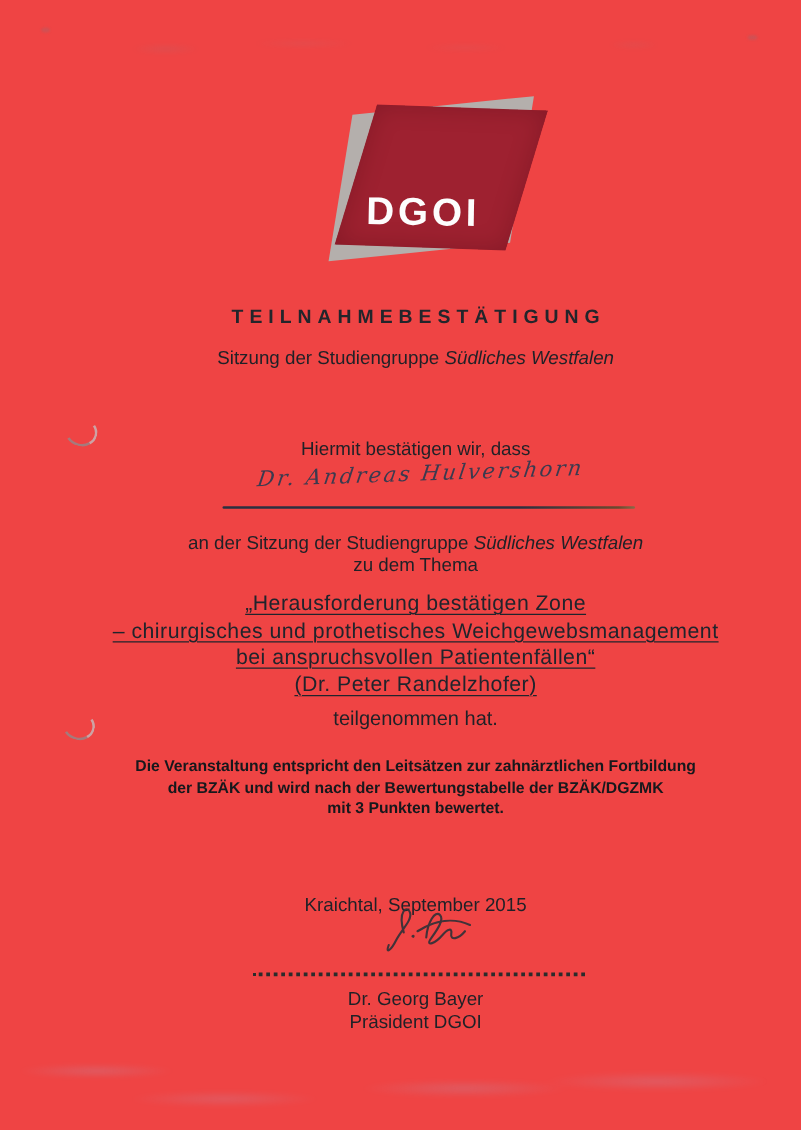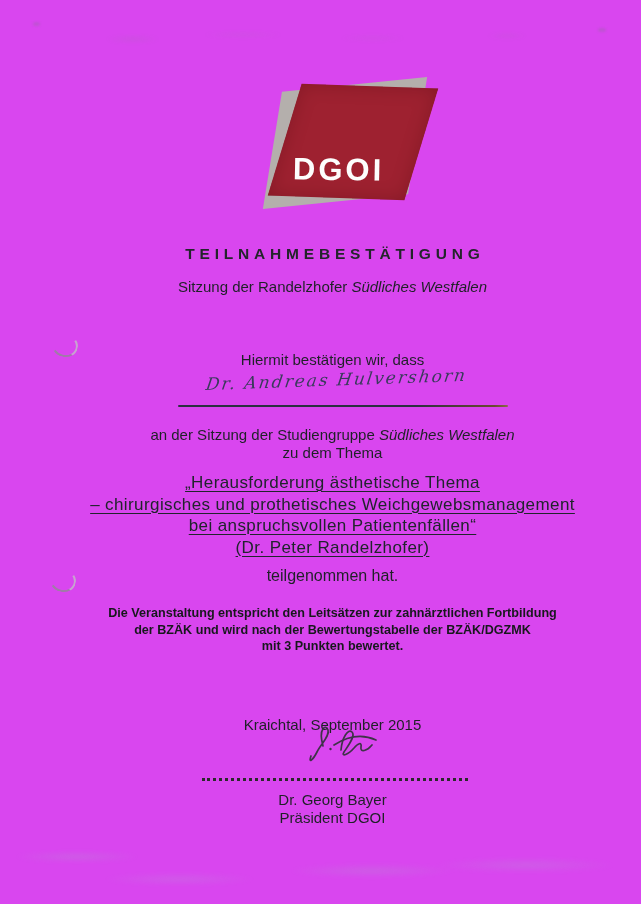--- a/index.html
+++ b/index.html
@@ -1,20 +1,20 @@
 <!DOCTYPE html>
 <html><head>
 <meta charset="utf-8">
 <style>
   * { margin:0; padding:0; box-sizing:border-box; }
   html,body { background:#e9e9e9; }
   body { width:641px; height:904px; font-family:"Liberation Sans", sans-serif; }
   .page {
     position:relative; width:641px; height:904px; overflow:hidden;
-    background:#d946ef; color:#1f2127;
+    background:#ef4444; color:#1f2127;
   }
   
   .logo { position:absolute; left:262px; top:78px; width:220px; height:144px; }
   .logo-shadow {
     position:absolute; left:12px; top:6px; width:142px; height:118px;
     background:#b4afac; transform:skewX(-15deg) rotate(-6deg);
   }
   .logo-red {
     position:absolute; left:22px; top:8px; width:138px; height:112px;
     background:#9e2130; transform:skewX(-15deg) rotate(2deg);
@@ -97,40 +97,40 @@
   <div class="logo">
     <div class="logo-shadow" style="background: rgb(180, 175, 172);"></div>
     <div class="logo-red" style="background: rgb(158, 33, 48);"></div>
     <div class="logo-text" style="color: rgb(253, 253, 253);">DGOI</div>
   </div>
 
   <div class="centered title">TEILNAHMEBESTÄTIGUNG</div>
 
   <div class="centered session">
     <div>
-      <span>Sitzung der Randelzhofer</span>
+      <span>Sitzung der Studiengruppe</span>
       <i>Südliches Westfalen</i>
     </div>
   </div>
 
   <div class="centered confirm">Hiermit bestätigen wir, dass</div>
 
   <div class="hand-name">Dr. Andreas Hulvershorn</div>
   <div class="name-underline"></div>
 
   <div class="centered attendance">
     <div>
       <span>an der Sitzung der Studiengruppe</span>
       <i>Südliches Westfalen</i>
     </div>
     <div>zu dem Thema</div>
   </div>
 
   <div class="centered theme">
-    <div>„Herausforderung ästhetische Thema</div>
+    <div>„Herausforderung bestätigen Zone</div>
     <div>– chirurgisches und prothetisches Weichgewebsmanagement</div>
     <div>bei anspruchsvollen Patientenfällen“</div>
     <div>(Dr. Peter Randelzhofer)</div>
   </div>
 
   <div class="centered participation">teilgenommen hat.</div>
 
   <div class="centered accreditation">
     <div>Die Veranstaltung entspricht den Leitsätzen zur zahnärztlichen Fortbildung</div>
     <div>der BZÄK und wird nach der Bewertungstabelle der BZÄK/DGZMK</div>

